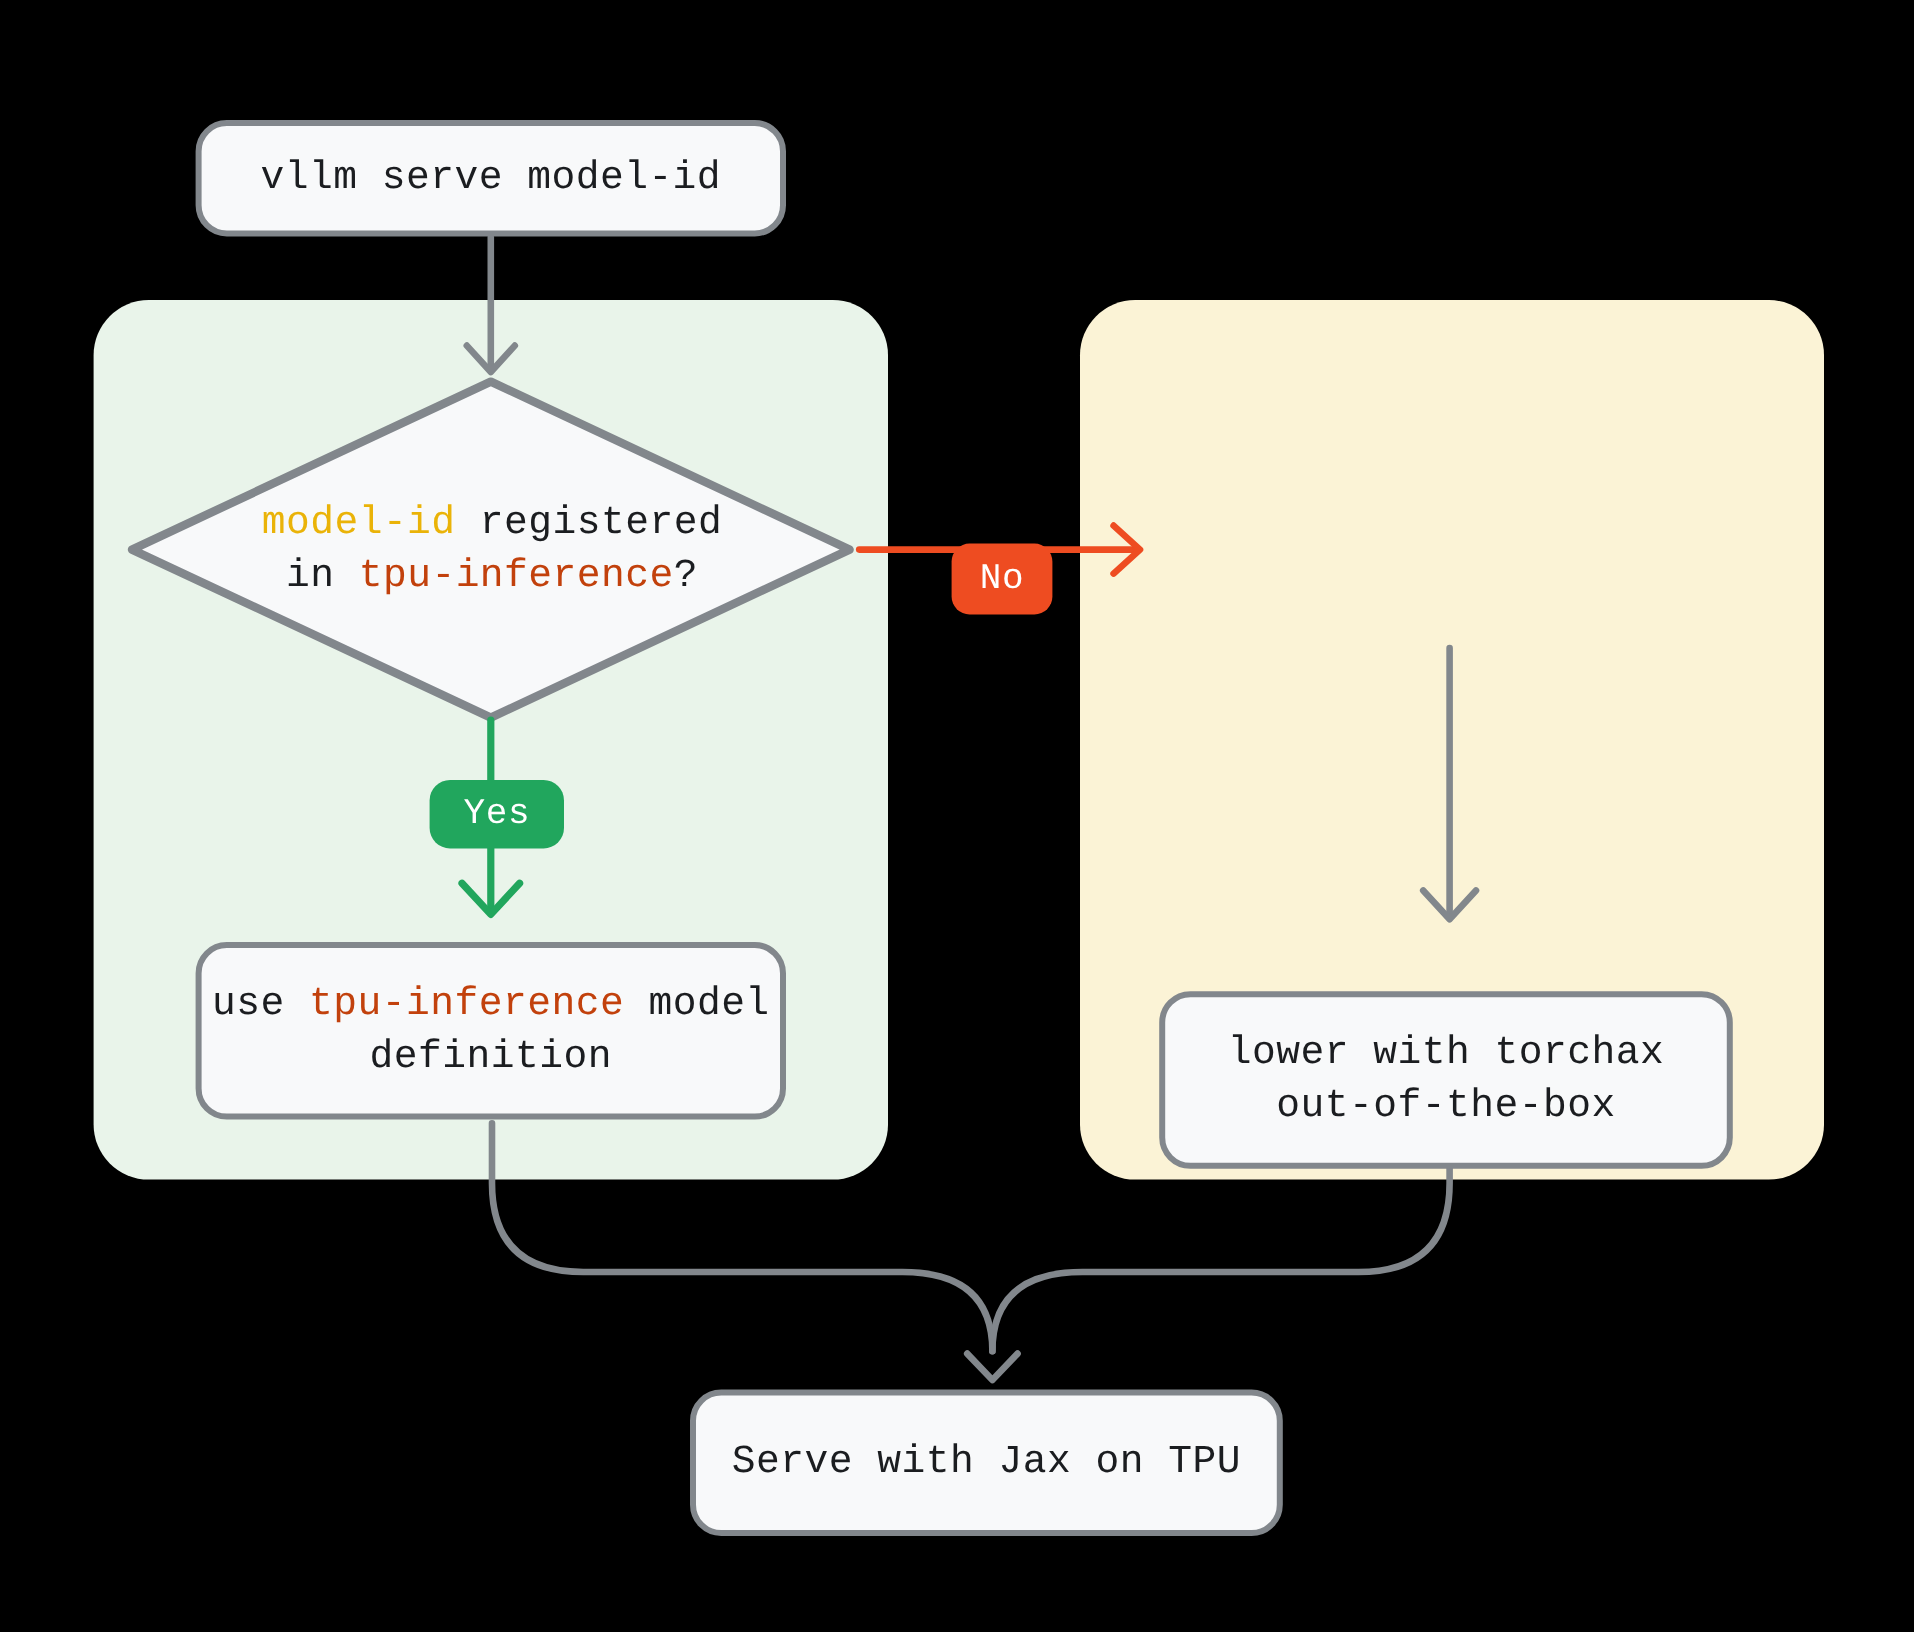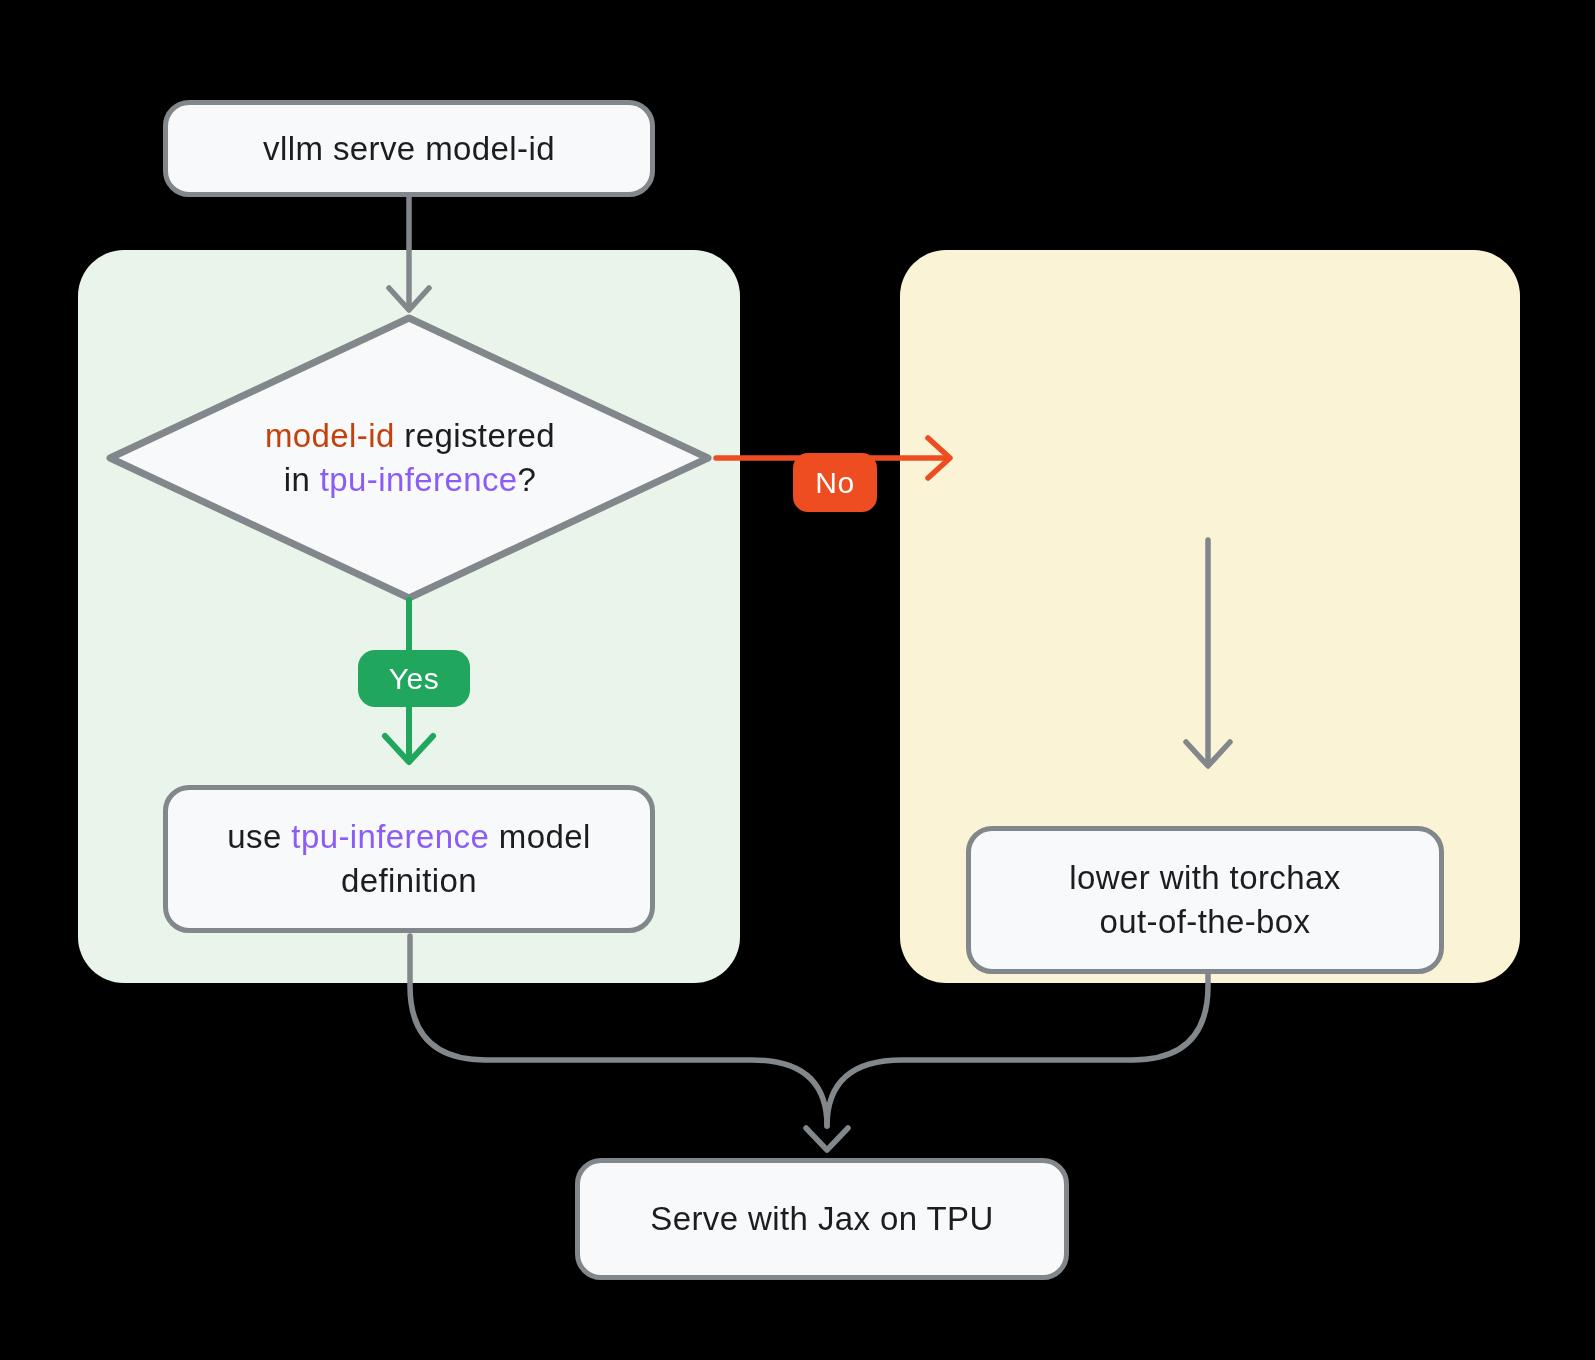--- a/index.html
+++ b/index.html
@@ -6,21 +6,21 @@
     margin: 0;
     padding: 0;
     background: #000000;
   }
   .canvas {
     position: relative;
     width: 1595px;
     height: 1360px;
     background: #000000;
     overflow: hidden;
-    font-family: Liberation Sans, sans-serif;
+    font-family: Liberation Mono, monospace;
     color: #1b1d20;
   }
   .panel {
     position: absolute;
     border-radius: 46px;
   }
   .panel-green {
     left: 78px; top: 250px;
     width: 662px; height: 733px;
     background: #e9f4ea;
@@ -87,22 +87,22 @@
     background: #21a65d;
     border-radius: 17px;
   }
   .badge-no {
     left: 793px; top: 429px;
     width: 84px; height: 59px;
     background: #ee4c21;
     border-radius: 15px;
     margin-top: 24px;
   }
-  .hl-blue   { color: #c2410c; }
-  .hl-green  { color: #8b5cf6; margin-top: 28px; }
+  .hl-blue   { color: #eab308; }
+  .hl-green  { color: #c2410c; margin-top: 28px; }
   .hl-orange { color: #f4511e; }
 </style>
 </head>
 <body>
 
 <div class="canvas">
 
   <div class="panel panel-green"></div>
   <div class="panel panel-yellow"></div>
 

